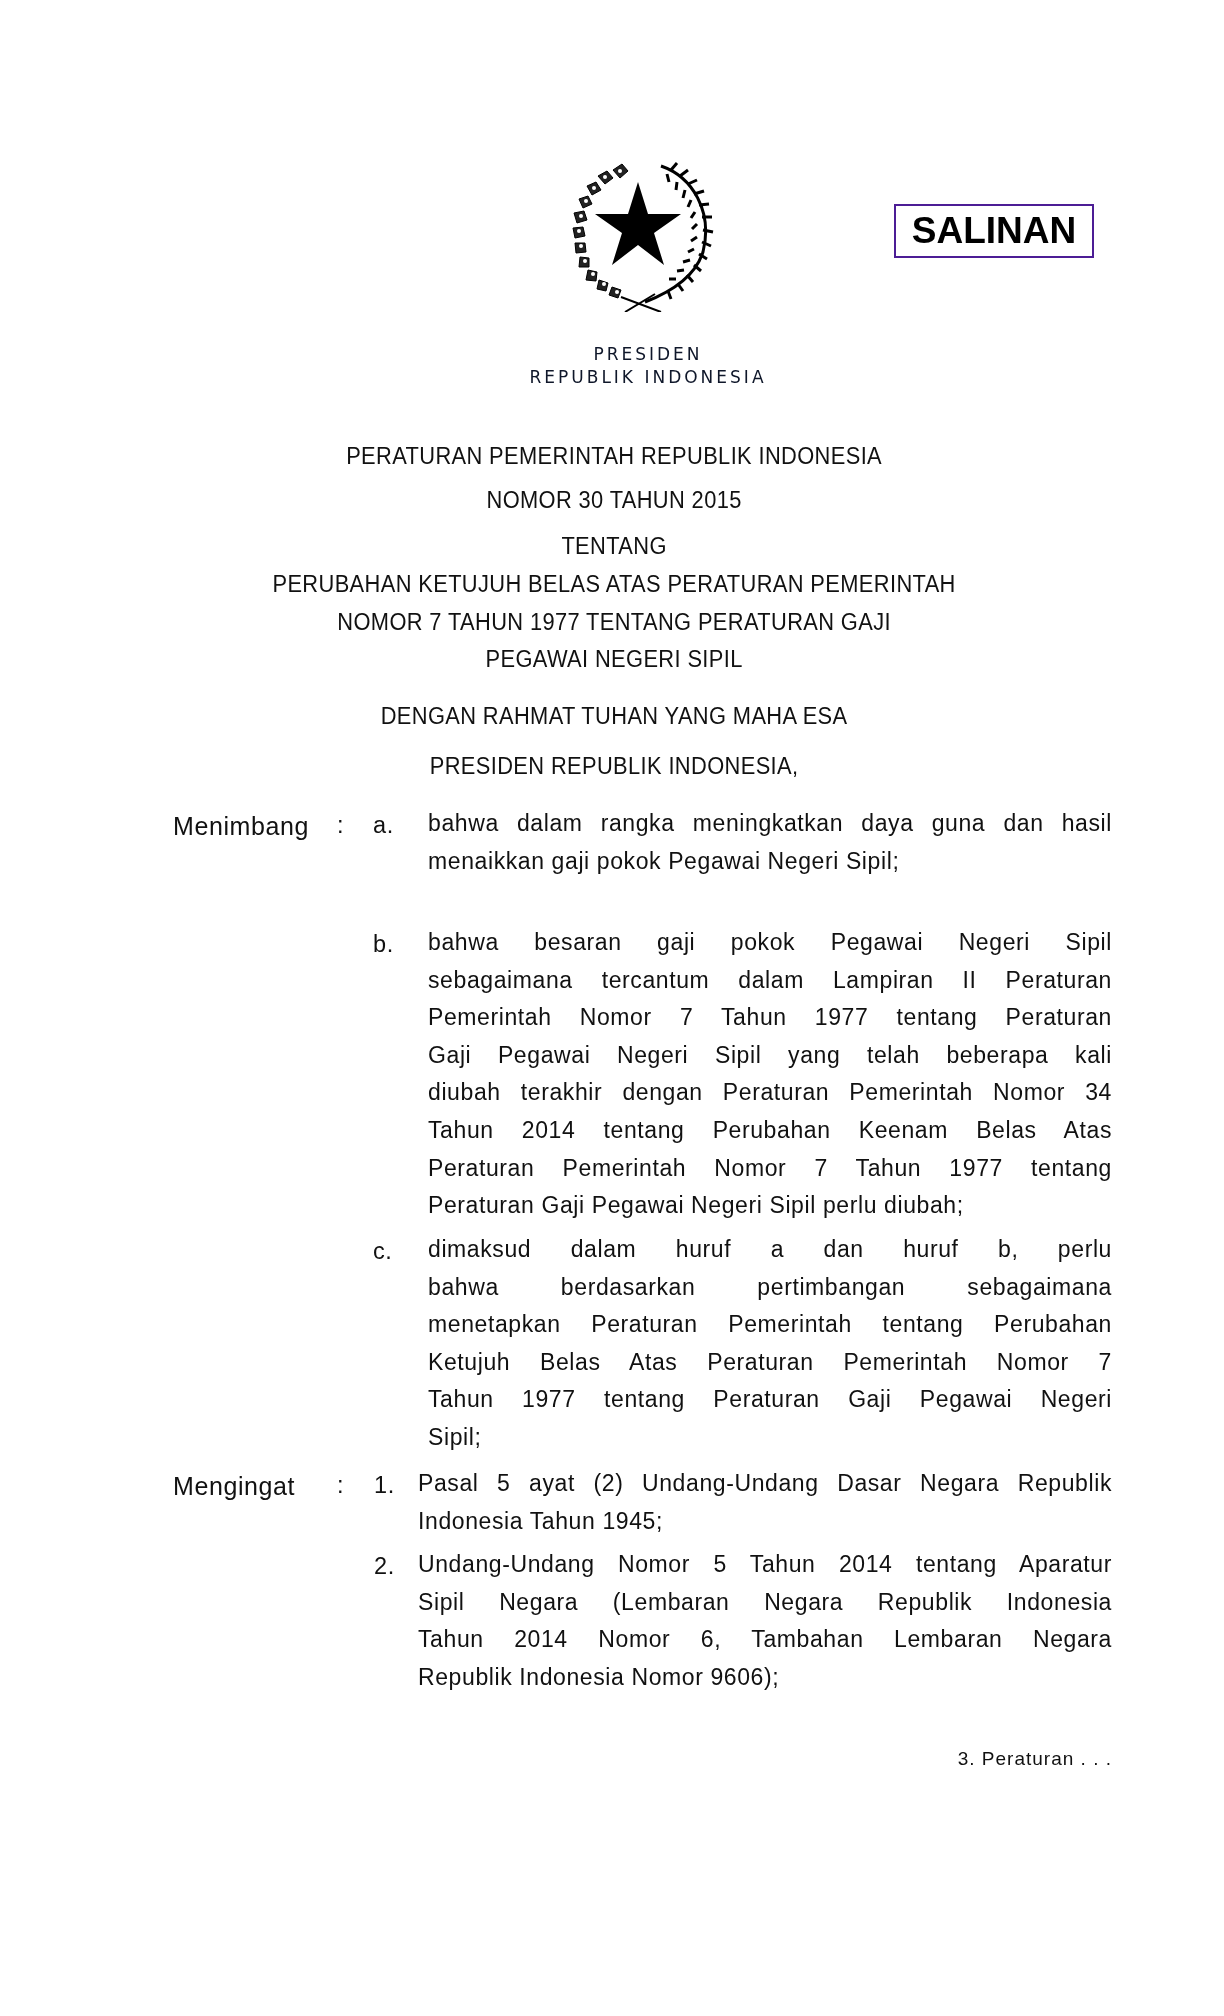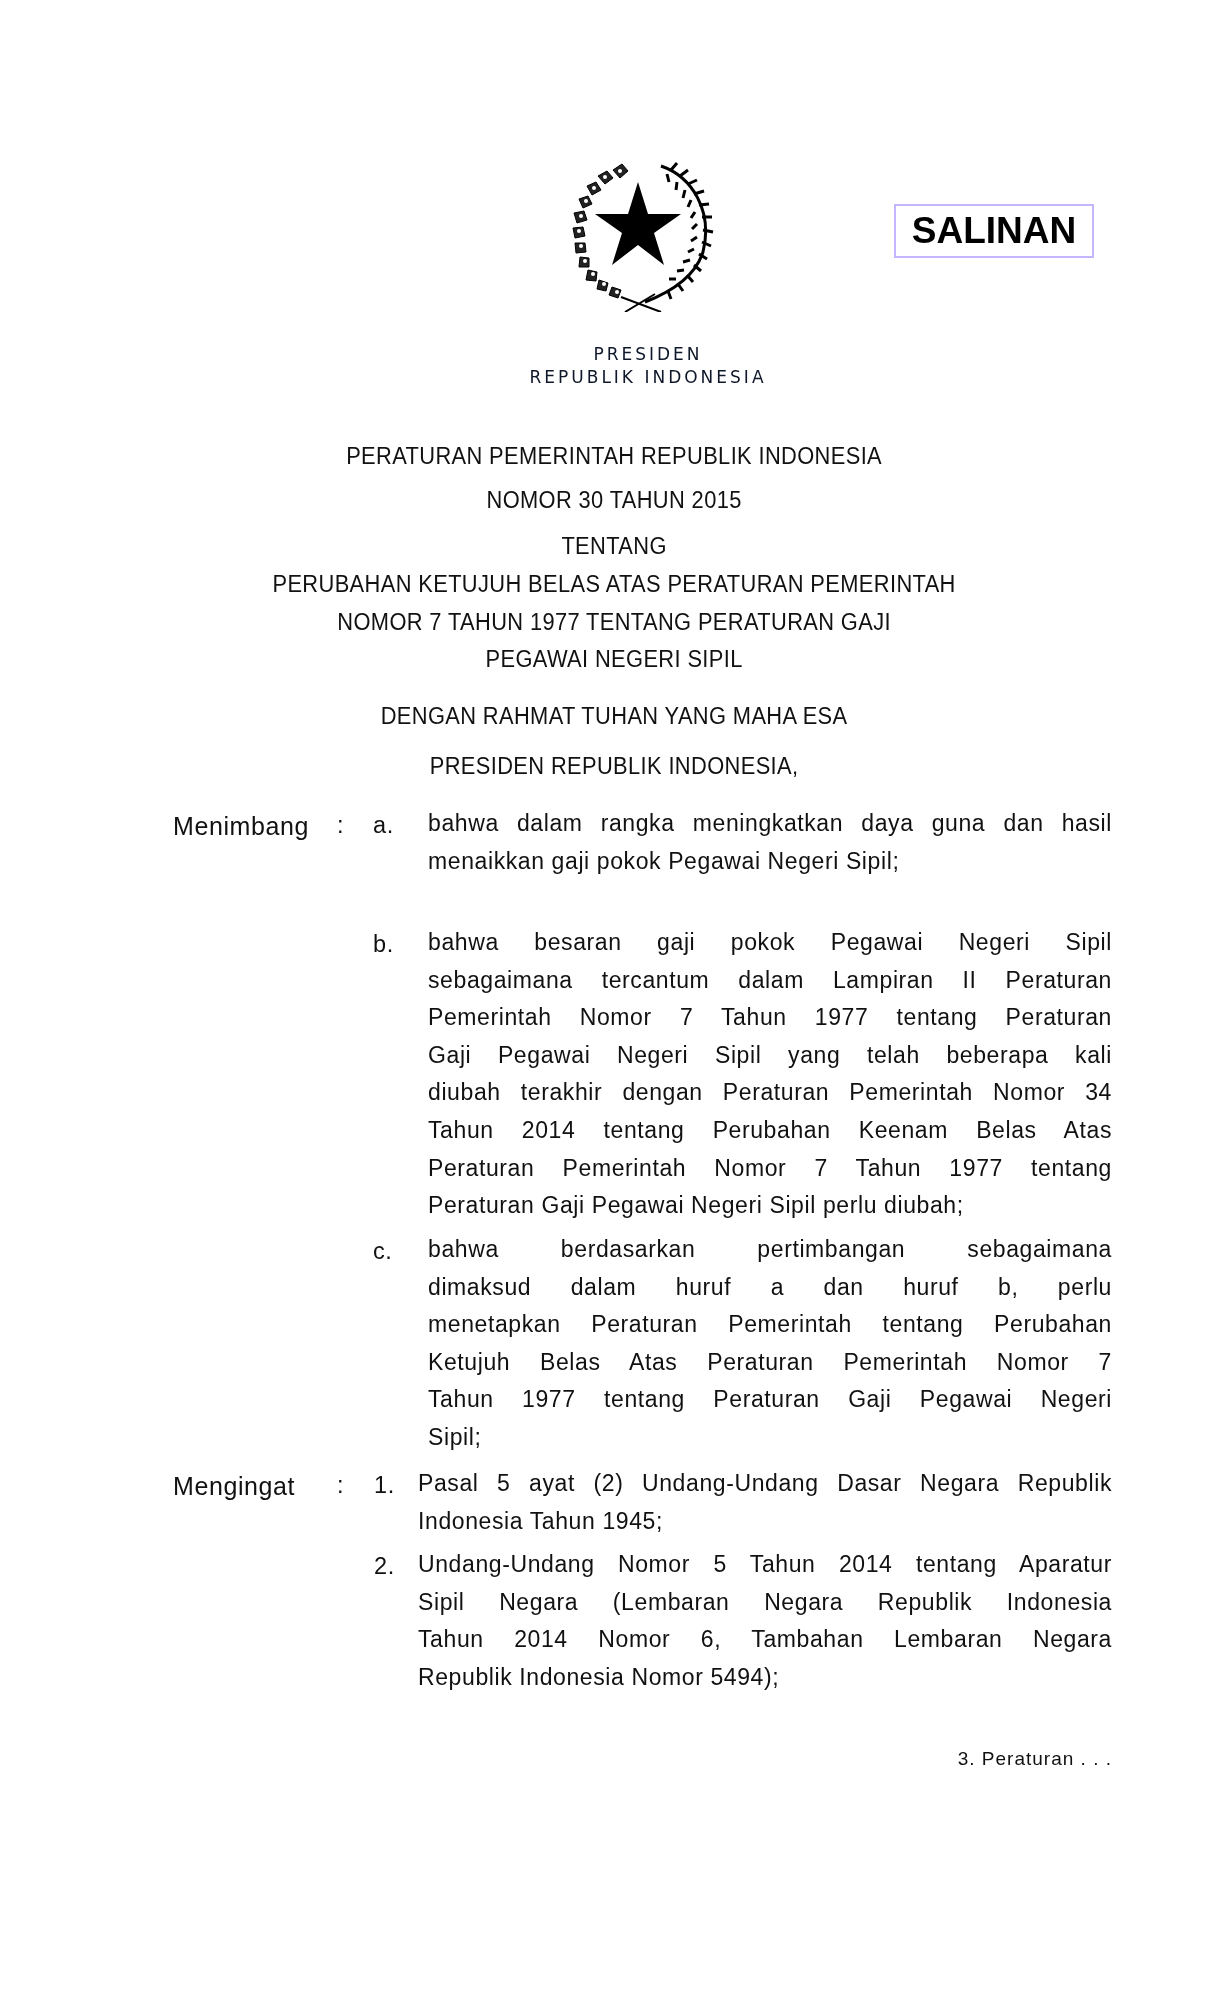--- a/index.html
+++ b/index.html
@@ -2,21 +2,21 @@
 <html><head>
 <meta charset="utf-8">
 <style>
   html, body { margin: 0; padding: 0; background: #ffffff; }
   body { width: 1224px; height: 2016px; position: relative; overflow: hidden;
          font-family: "Liberation Sans", "DejaVu Sans", sans-serif; color: #111111; }
   .abs { position: absolute; }
   .emblem { left: 553px; top: 152px; width: 170px; height: 160px; }
   .pres-label { left: 450px; width: 396px; text-align: center; font-family: "DejaVu Sans", sans-serif;
                 font-size: 17px; letter-spacing: 3px; color: #0f172a; font-weight: normal; }
-  .salinan { left: 894px; top: 204px; width: 200px; height: 54px; border: 2px solid #c4b5fd;
+  .salinan { left: 894px; top: 204px; width: 200px; height: 54px; border: 2px solid #4c1d95;
              box-sizing: border-box; display: flex; align-items: center; justify-content: center;
              font-family: "Liberation Sans", sans-serif; font-weight: bold; font-size: 37px; color: #000; }
   .center-line { left: 0; width: 1224px; text-align: center; font-size: 23.5px; letter-spacing: 0.4px;
                  transform: scaleX(0.93); transform-origin: 642px 0; }
   .label { left: 173px; font-size: 25px; letter-spacing: 0.6px; }
   .colon { left: 337px; font-size: 23.5px; }
   .marker { font-size: 23.5px; letter-spacing: 0.6px; }
   .para { font-size: 23px; letter-spacing: 0.6px; line-height: 37.6px; text-align: justify;
           text-align-last: left; }
   .para-line { display: block; text-align: justify; text-align-last: justify; white-space: nowrap; }
@@ -121,38 +121,38 @@
   <span class="para-line">Pemerintah Nomor 7 Tahun 1977 tentang Peraturan</span>
   <span class="para-line">Gaji Pegawai Negeri Sipil yang telah beberapa kali</span>
   <span class="para-line">diubah terakhir dengan Peraturan Pemerintah Nomor 34</span>
   <span class="para-line">Tahun 2014 tentang Perubahan Keenam Belas Atas</span>
   <span class="para-line">Peraturan Pemerintah Nomor 7 Tahun 1977 tentang</span>
   <span class="para-line last">Peraturan Gaji Pegawai Negeri Sipil perlu diubah;</span>
 </div>
 
 <div class="abs marker" style="top:1238px; left:373px;">c.</div>
 <div class="abs para" style="top:1231px; left:428px; width:684px;">
+  <span class="para-line">dimaksud dalam huruf a dan huruf b, perlu</span>
   <span class="para-line">bahwa berdasarkan pertimbangan sebagaimana</span>
-  <span class="para-line">dimaksud dalam huruf a dan huruf b, perlu</span>
   <span class="para-line">menetapkan Peraturan Pemerintah tentang Perubahan</span>
   <span class="para-line">Ketujuh Belas Atas Peraturan Pemerintah Nomor 7</span>
   <span class="para-line">Tahun 1977 tentang Peraturan Gaji Pegawai Negeri</span>
   <span class="para-line last">Sipil;</span>
 </div>
 
 <div class="abs label" style="top:1472px;">Mengingat</div>
 <div class="abs colon" style="top:1472px;">:</div>
 
 <div class="abs marker" style="top:1472px; left:374px;">1.</div>
 <div class="abs para" style="top:1465px; left:418px; width:694px;">
   <span class="para-line">Pasal 5 ayat (2) Undang-Undang Dasar  Negara Republik</span>
   <span class="para-line last">Indonesia Tahun 1945;</span>
 </div>
 
 <div class="abs marker" style="top:1553px; left:374px;">2.</div>
 <div class="abs para" style="top:1546px; left:418px; width:694px;">
   <span class="para-line">Undang-Undang Nomor 5 Tahun 2014 tentang Aparatur</span>
   <span class="para-line">Sipil Negara (Lembaran Negara Republik Indonesia</span>
   <span class="para-line">Tahun 2014 Nomor 6, Tambahan Lembaran Negara</span>
-  <span class="para-line last">Republik Indonesia Nomor 5494);</span>
+  <span class="para-line last">Republik Indonesia Nomor 9606);</span>
 </div>
 
 <div class="abs footer-cont" style="top:1748px;">3. Peraturan . . .</div>
 
 </body></html>

